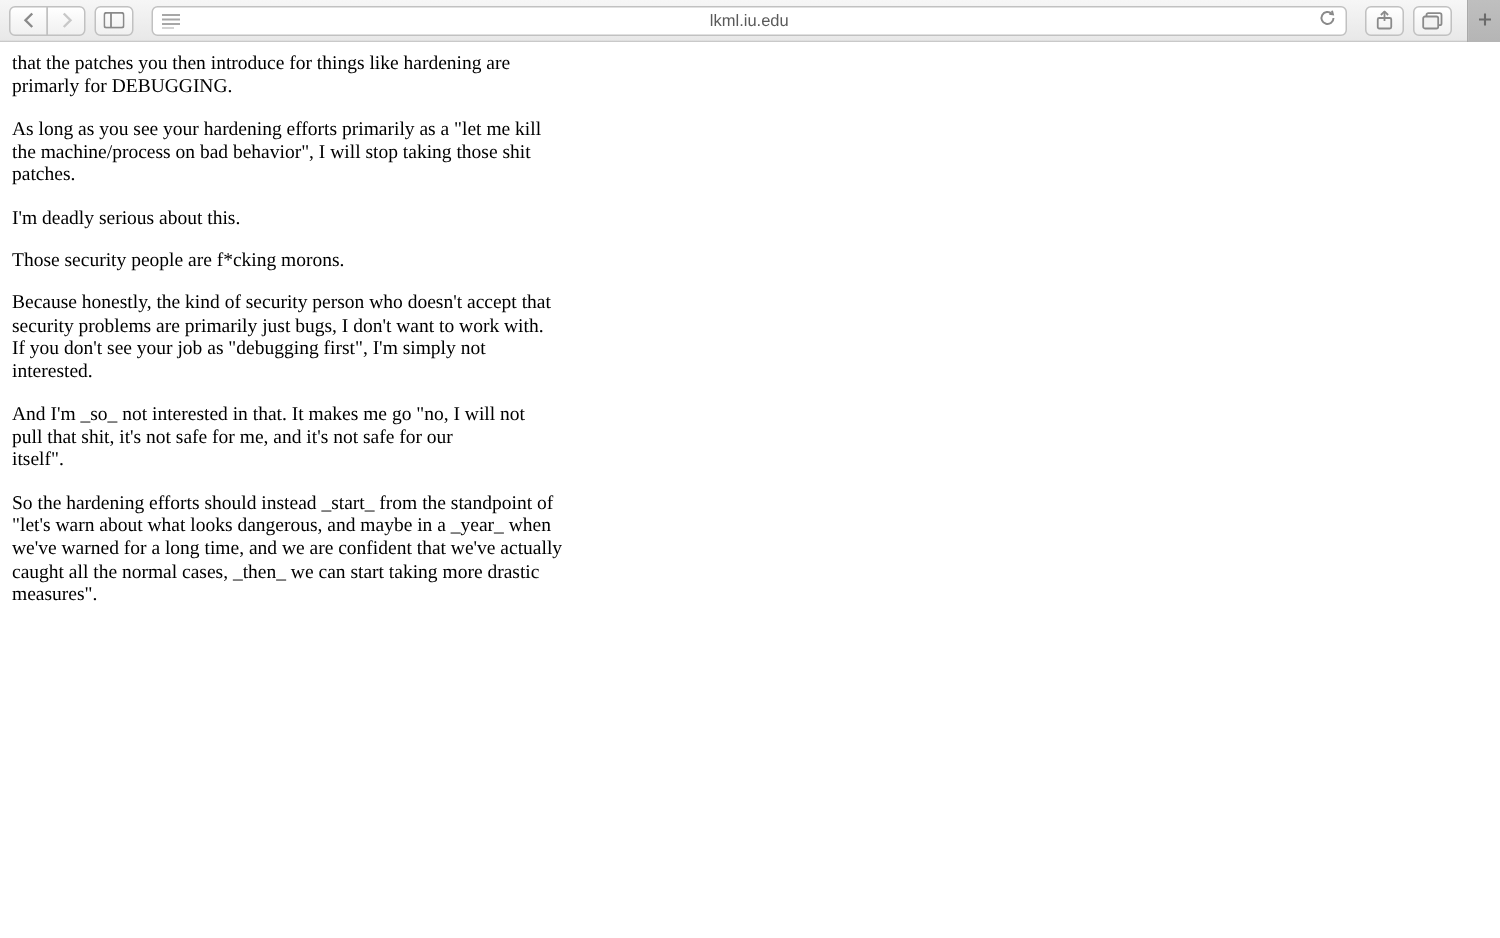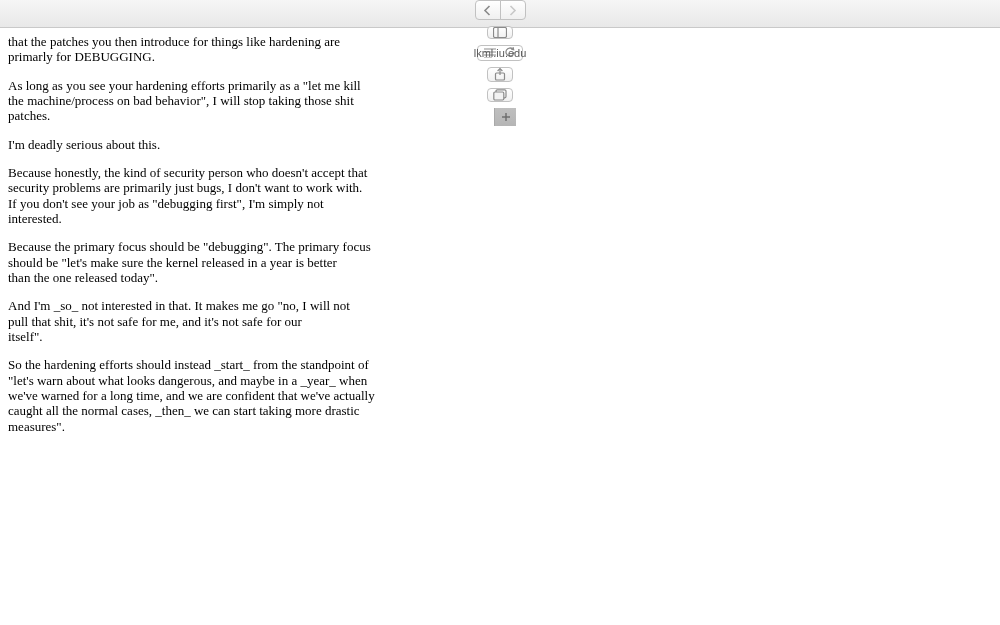--- a/index.html
+++ b/index.html
@@ -5,21 +5,20 @@
   * { margin: 0; padding: 0; box-sizing: border-box; }
   html, body { width: 1000px; height: 625px; overflow: hidden; font-family: -apple-system, "Helvetica Neue", Arial, sans-serif; }
   .toolbar {
     height: 28px;
     background: linear-gradient(#f6f6f6, #e8e8e8);
     border-bottom: 1px solid #c9c9c9;
     display: flex;
     align-items: center;
     padding: 0 6px;
     gap: 6px;
-    flex-direction: column;
   }
   .btn {
     height: 20px;
     background: linear-gradient(#ffffff, #f0f0f0);
     border: 1px solid #c1c1c1;
     border-radius: 4px;
     display: inline-flex;
     align-items: center;
     justify-content: center;
     color: #6b6b6b;
@@ -154,27 +153,25 @@
 </div>
 
 <div class="page">
   <div class="content">
     <p>that the patches you then introduce for things like hardening are
 primarly for DEBUGGING.</p>
     <p>As long as you see your hardening efforts primarily as a "let me kill
 the machine/process on bad behavior", I will stop taking those shit
 patches.</p>
     <p>I'm deadly serious about this.</p>
+    <p>Those security people are f*cking morons.</p>
     <p>Because honestly, the kind of security person who doesn't accept that
 security problems are primarily just bugs, I don't want to work with.
 If you don't see your job as "debugging first", I'm simply not
 interested.</p>
-    <p>Because the primary focus should be "debugging". The primary focus
-should be "let's make sure the kernel released in a year is better
-than the one released today".</p>
     <p>And I'm _so_ not interested in that. It makes me go "no, I will not
 pull that shit, it's not safe for me, and it's not safe for our
 itself".</p>
     <p>So the hardening efforts should instead _start_ from the standpoint of
 "let's warn about what looks dangerous, and maybe in a _year_ when
 we've warned for a long time, and we are confident that we've actually
 caught all the normal cases, _then_ we can start taking more drastic
 measures".</p>
   </div>
 </div>

